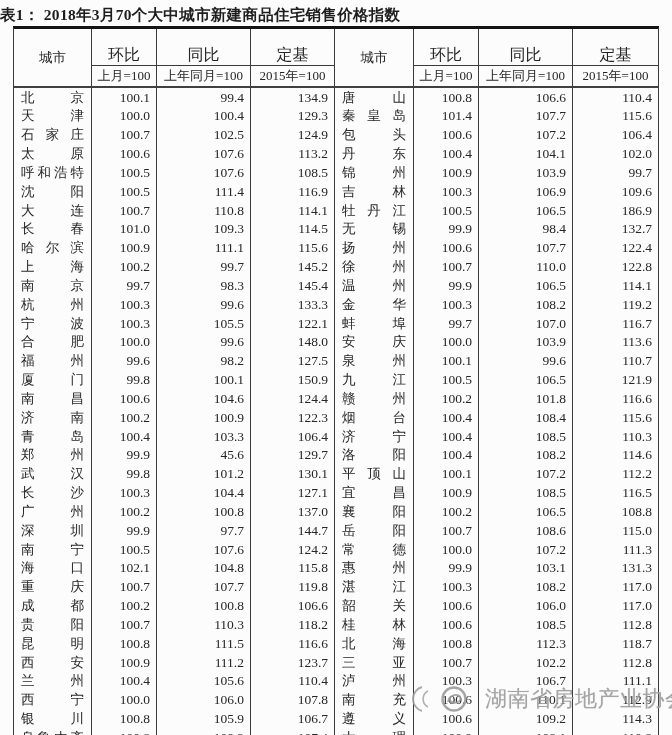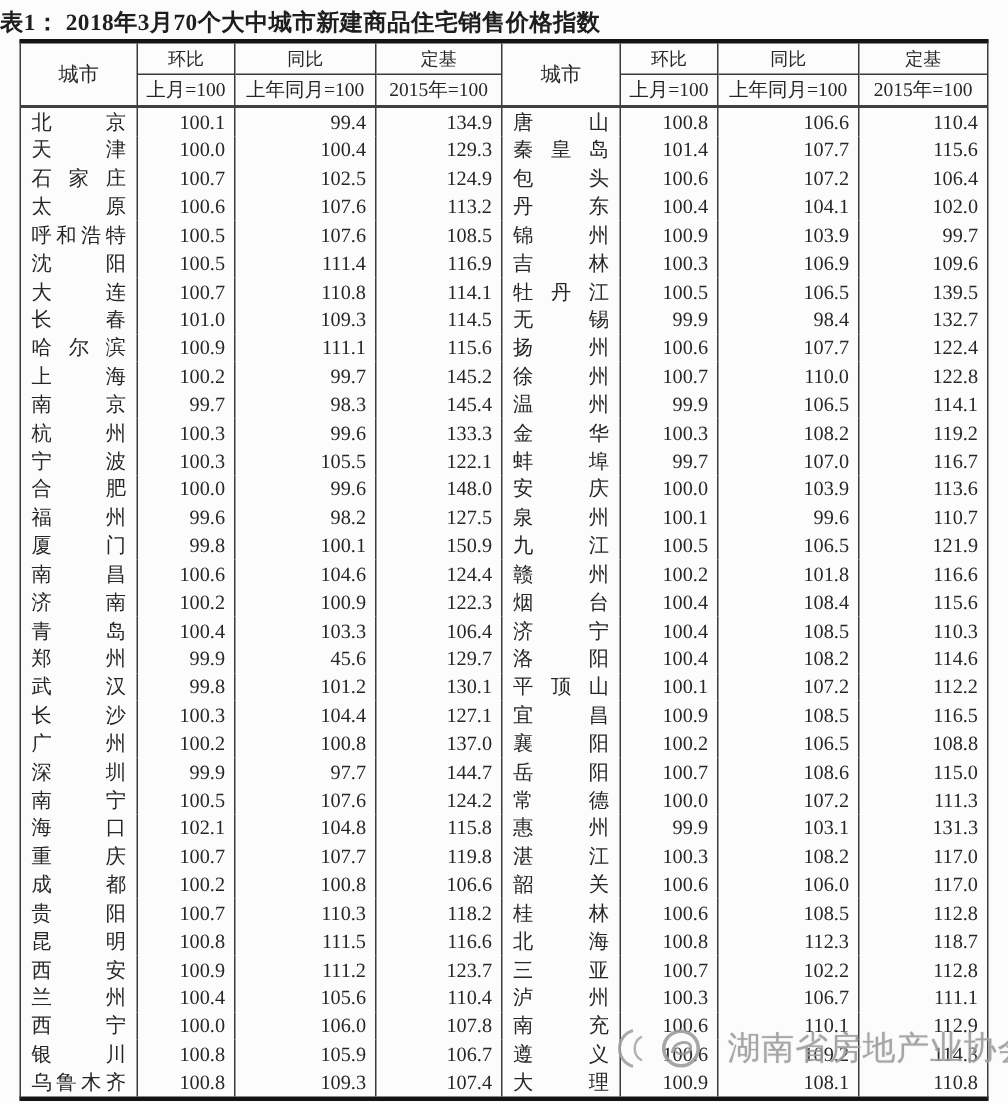--- a/index.html
+++ b/index.html
@@ -21,21 +21,22 @@
   .thead{
     display:grid;
     grid-template-columns:78px 65px 94px 84px 79px 65px 94px 85px;
     border-bottom:2px solid #404040;
   }
   .hcol{border-right:1px solid #3a3a3a;}
   .hcol.last{border-right:none;}
   .hcity{display:flex;align-items:center;justify-content:center;font-size:13.5px;}
   .hpair .h-label{
     height:20px;display:flex;align-items:center;justify-content:center;
-    font-size:12px;
+    font-size:16px;
+    margin-top:16px;
   }
   .hpair .h-base{
     height:20px;display:flex;align-items:center;justify-content:center;
     font-size:13px;border-top:1px solid #3a3a3a;
   }
   .tbody{
     display:grid;
     grid-template-columns:78px 65px 94px 84px 79px 65px 94px 85px;
     grid-auto-rows:18.84px;
   }
@@ -191,21 +192,21 @@
       <div class="cell num bline">100.7</div>
       <div class="cell num bline">110.8</div>
       <div class="cell num bline">114.1</div>
       <div class="cell city bline">
         <span>牡</span>
         <span>丹</span>
         <span>江</span>
       </div>
       <div class="cell num bline">100.5</div>
       <div class="cell num bline">106.5</div>
-      <div class="cell num">139.5</div>
+      <div class="cell num">186.9</div>
       <div class="cell city bline">
         <span>长</span>
         <span>春</span>
       </div>
       <div class="cell num bline">101.0</div>
       <div class="cell num bline">109.3</div>
       <div class="cell num bline">114.5</div>
       <div class="cell city bline">
         <span>无</span>
         <span>锡</span>

